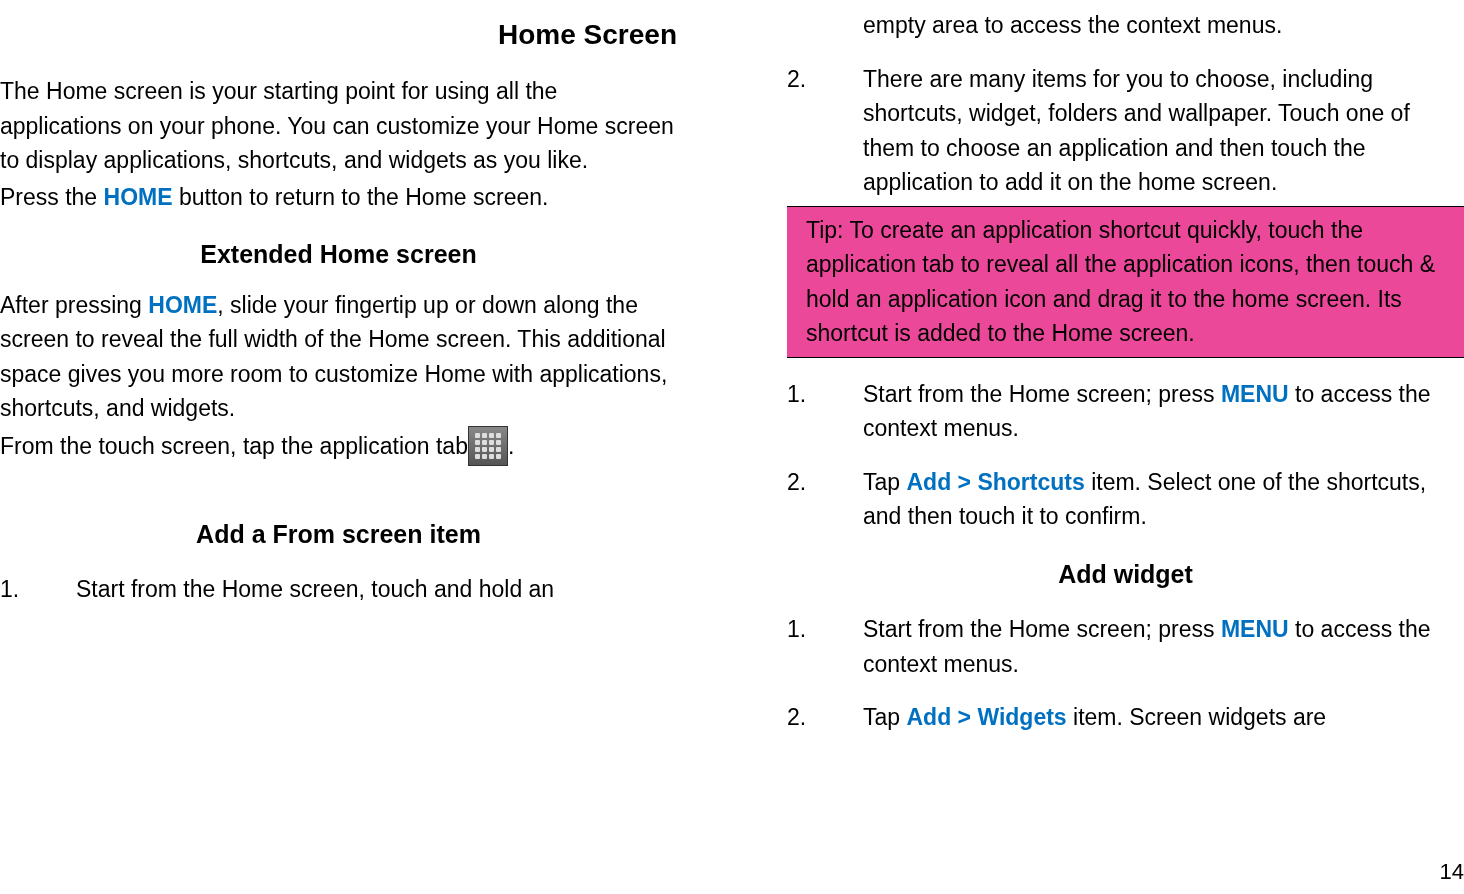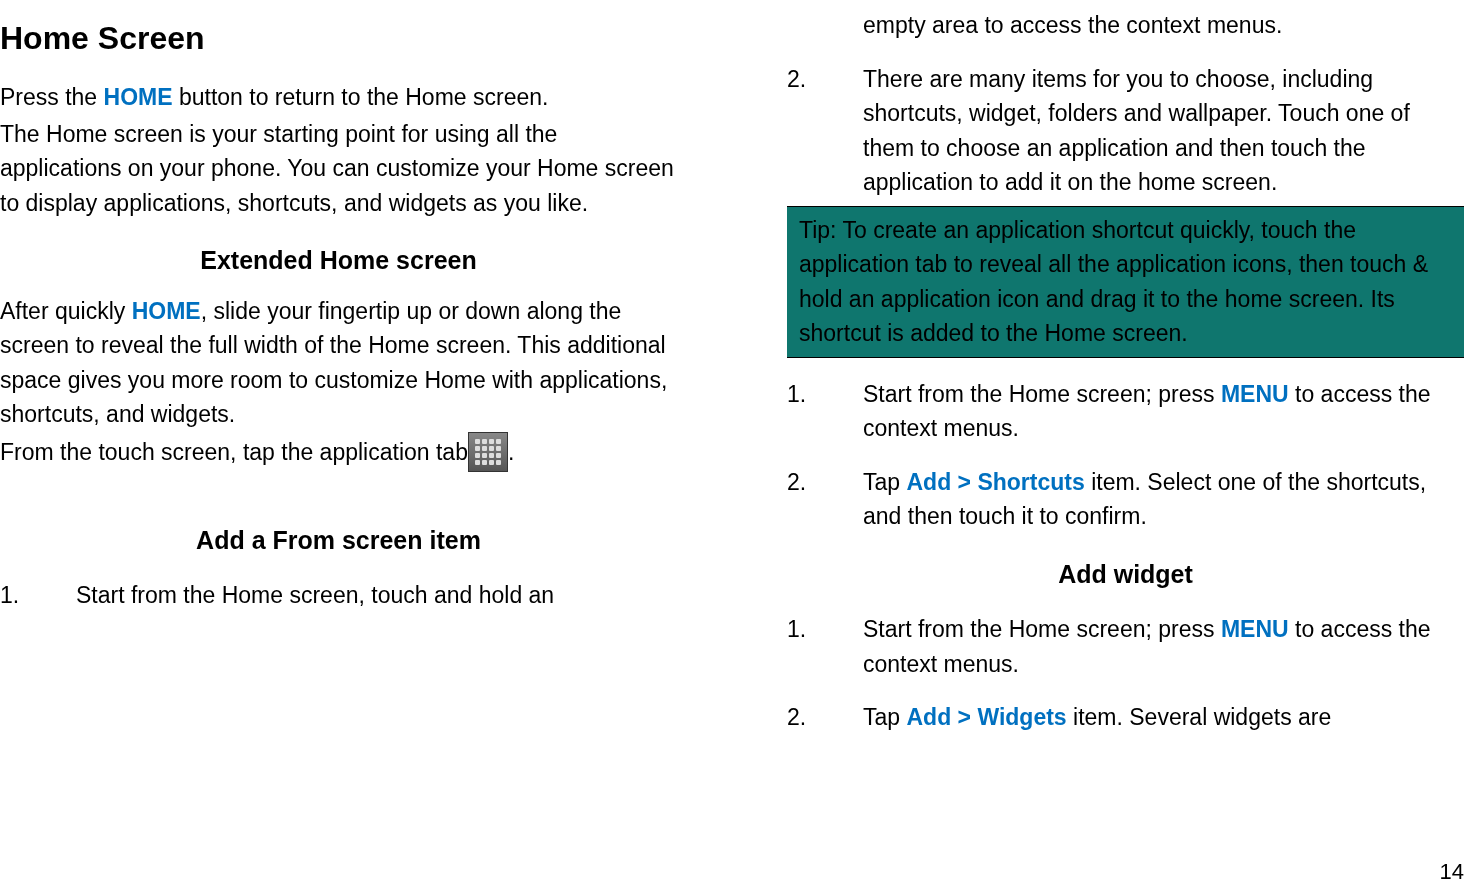--- a/index.html
+++ b/index.html
@@ -30,23 +30,23 @@
     }
     .left-column {
       padding-left: 0;
       padding-right: 10px;
     }
     .right-column {
       padding-left: 0;
       padding-right: 0;
     }
     h1 {
-      font-size: 32px;
+      font-size: 28px;
       font-weight: bold;
-      text-align: left;
+      text-align: right;
       margin-bottom: 18px;
       margin-top: 6px;
     }
     h2 {
       font-size: 25px;
       font-weight: bold;
       text-align: center;
       margin-top: 22px;
       margin-bottom: 14px;
     }
@@ -70,24 +70,24 @@
       display: flex;
       margin-bottom: 2px;
       margin-top: 19px;
     }
     ol li::before {
       content: counter(item) ".";
       min-width: 76px;
       padding-left: 0;
     }
     .tip-box {
-      background: #0f766e;
+      background: #ec4899;
       border-top: 1px solid #000;
       border-bottom: 1px solid #000;
-      padding: 6px 12px;
+      padding: 6px 19px;
       margin-top: 6px;
       margin-bottom: 4px;
     }
     .icon-box {
       display: inline-flex;
       align-items: center;
       justify-content: center;
       width: 40px;
       height: 40px;
       background: linear-gradient(to bottom, #888 0%, #555 100%);
@@ -116,28 +116,28 @@
     .spacer {
       height: 24px;
     }
   </style>
 </head>
 <body>
 
 <div class="content-wrapper">
   <div class="column left-column">
     <h1>Home Screen</h1>
+    <p class="para">The Home screen is your starting point for using all the applications on your phone. You can customize your Home screen to display applications, shortcuts, and widgets as you like.</p>
     <p class="para">
       <span>Press the </span><span class="highlight">HOME</span><span> button to return to the Home screen.</span>
     </p>
-    <p class="para">The Home screen is your starting point for using all the applications on your phone. You can customize your Home screen to display applications, shortcuts, and widgets as you like.</p>
 
     <h2>Extended Home screen</h2>
     <p class="para">
-      <span>After quickly </span><span class="highlight">HOME</span><span>, slide your fingertip up or down along the screen to reveal the full width of the Home screen. This additional space gives you more room to customize Home with applications, shortcuts, and widgets.</span>
+      <span>After pressing </span><span class="highlight">HOME</span><span>, slide your fingertip up or down along the screen to reveal the full width of the Home screen. This additional space gives you more room to customize Home with applications, shortcuts, and widgets.</span>
     </p>
 
     <p class="para">
       <span>From the touch screen, tap the application tab</span><span class="icon-box">
           <span class="icon-grid">
             <span class="icon-dot"></span>
             <span class="icon-dot"></span>
             <span class="icon-dot"></span>
             <span class="icon-dot"></span>
             <span class="icon-dot"></span>
@@ -190,20 +190,20 @@
 
     <h2>Add widget</h2>
     <ol>
       <li>
         <span>
           <span>Start from the Home screen; press </span><span class="highlight">MENU</span><span> to access the context menus.</span>
         </span>
       </li>
       <li>
         <span>
-          <span>Tap </span><span class="highlight">Add &gt; Widgets</span><span> item.   Several widgets are</span>
+          <span>Tap </span><span class="highlight">Add &gt; Widgets</span><span> item.   Screen widgets are</span>
         </span>
       </li>
     </ol>
   </div>
 </div>
 
 <div class="page-number">14</div>
 
 </body></html>

